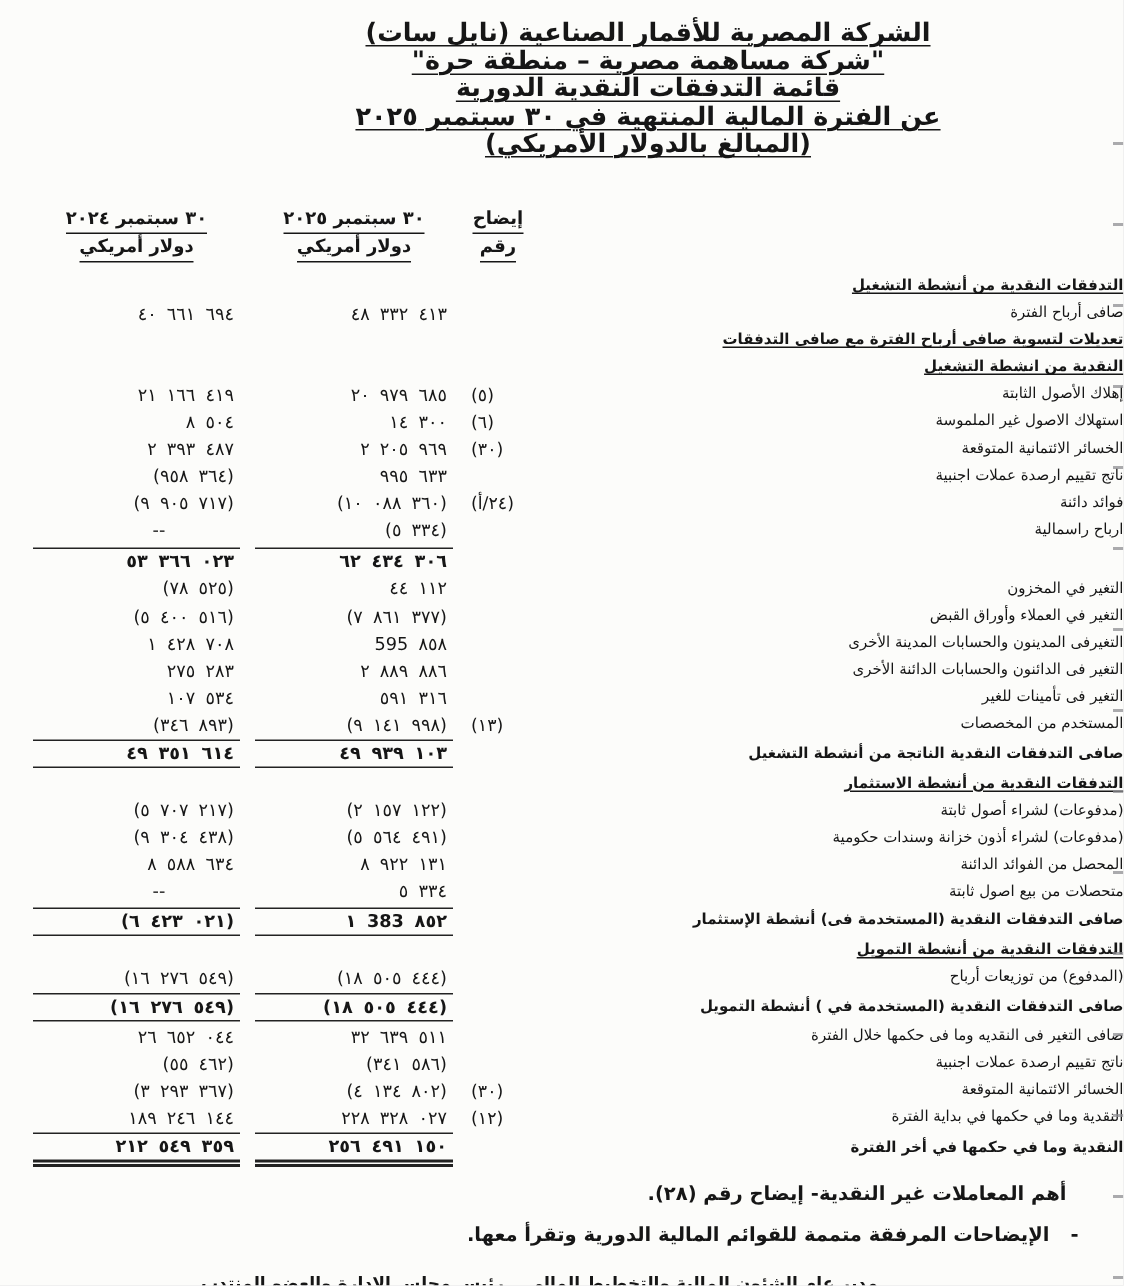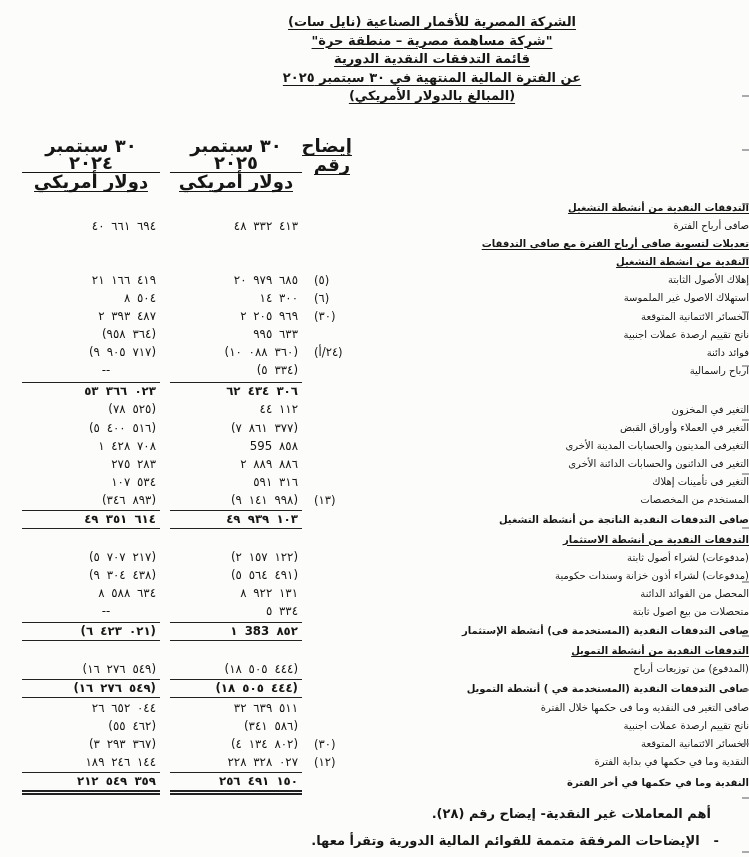--- a/index.html
+++ b/index.html
@@ -4,29 +4,29 @@
 <style>
   html,body{margin:0;padding:0;background:#e8e8e8;}
   .page{
     position:relative;width:749px;height:857px;margin:0 auto;
     background:#fcfcfa;color:#161616;overflow:hidden;
     font-family:"DejaVu Sans",sans-serif;
   }
   
   .doc-header{
     direction:rtl;margin:13px 0 0 118px;width:628px;text-align:center;
-    font-weight:bold;font-size:13px;line-height:18.6px;
+    font-weight:bold;font-size:17px;line-height:18.6px;
   }
   .doc-header .hline span{
     text-decoration:underline;text-underline-offset:3px;text-decoration-thickness:1.2px;
   }
   
   .colhead{
     display:grid;grid-template-columns:138px 132px 40px 1fr;column-gap:10px;
-    margin:31px 0 7px 22px;font-weight:bold;font-size:18px;line-height:17px;
+    margin:31px 0 7px 22px;font-weight:bold;font-size:12px;line-height:17px;
     text-align:center;
   }
   .chc{direction:rtl;}
   .chu{display:inline-block;border-bottom:1.3px solid #161616;padding-bottom:1px;}
   
   .row{
     display:grid;grid-template-columns:138px 132px 40px 1fr;column-gap:10px;
     margin-left:22px;height:18.1px;
   }
   .cell{align-self:center;}
@@ -183,21 +183,21 @@
       <div class="row data">
         <div class="cell num c2024">٢٧٥ ٢٨٣</div>
         <div class="cell num c2025">٢ ٨٨٩ ٨٨٦</div>
         <div class="cell note"></div>
         <div class="cell lbl">التغير فى الدائنون والحسابات الدائنة  الأخرى</div>
       </div>
       <div class="row data">
         <div class="cell num c2024">١٠٧ ٥٣٤</div>
         <div class="cell num c2025">٥٩١ ٣١٦</div>
         <div class="cell note"></div>
-        <div class="cell lbl">التغير فى تأمينات إهلاك</div>
+        <div class="cell lbl">التغير فى تأمينات للغير</div>
       </div>
       <div class="row data">
         <div class="cell num c2024">(٣٤٦ ٨٩٣)</div>
         <div class="cell num c2025">(٩ ١٤١ ٩٩٨)</div>
         <div class="cell note">(١٣)</div>
         <div class="cell lbl">المستخدم من المخصصات</div>
       </div>
       <div class="row total">
         <div class="cell num c2024">٤٩ ٣٥١ ٦١٤</div>
         <div class="cell num c2025">٤٩ ٩٣٩ ١٠٣</div>

